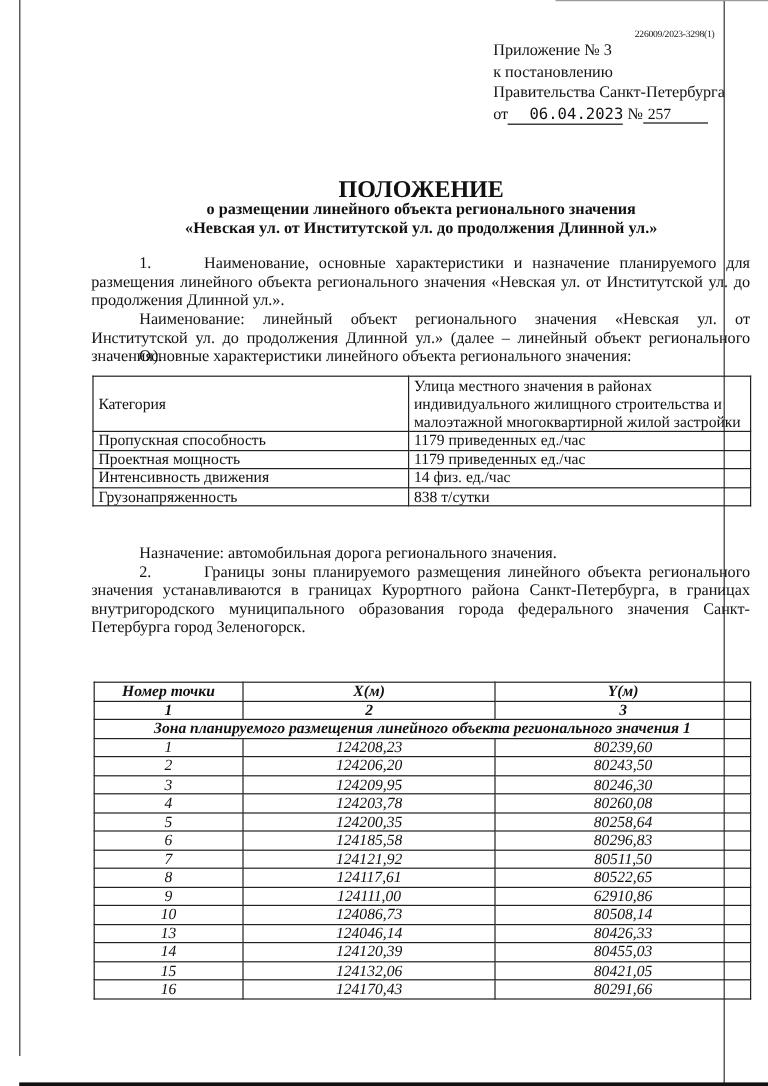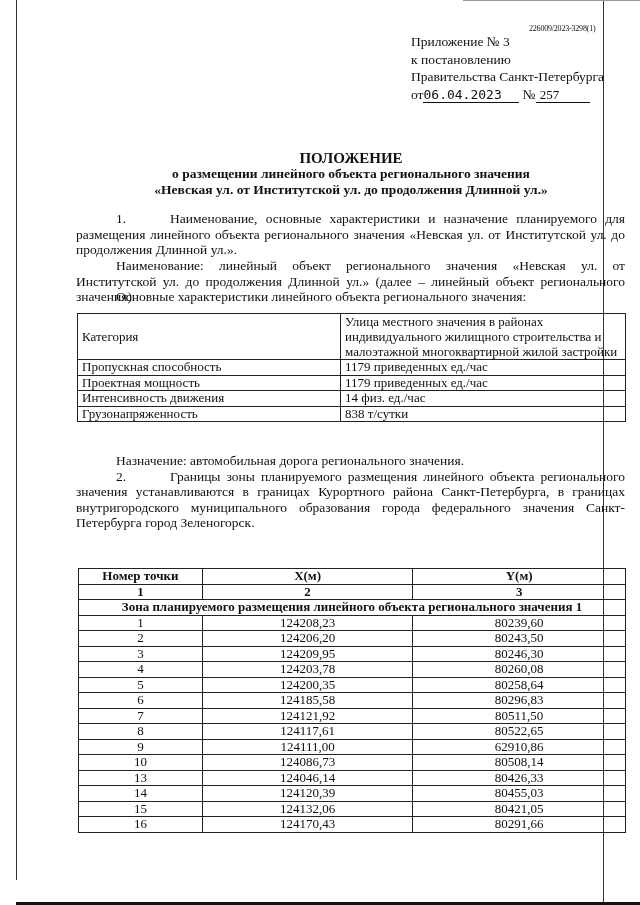--- a/index.html
+++ b/index.html
@@ -6,36 +6,36 @@
   body { width: 640px; height: 905px; position: relative; overflow: hidden;
          font-family: "Liberation Serif", "DejaVu Serif", serif; color: #111; }
   .page { position: absolute; left: 16px; top: 0; width: 588px; height: 905px; }
   .edge-left { position: absolute; left: 0; top: 0; width: 1px; height: 880px; background: #333; }
   .edge-right { position: absolute; right: 0; top: 0; width: 1px; height: 905px; background: #333; }
   .edge-top { position: absolute; left: 447px; top: 0; width: 193px; height: 1px; background: #999; }
   .edge-bottom { position: absolute; left: 0; top: 902px; width: 640px; height: 3px; background: #111; }
   .reg-no { position: absolute; left: 513px; top: 24px; font-size: 8px; letter-spacing: -0.2px; }
   .appendix { position: absolute; left: 395px; top: 33px; font-size: 13.5px; line-height: 17.5px; }
   .appendix .line { white-space: nowrap; }
-  .ul { display: inline-block; border-bottom: 1px solid #111; font-family: "DejaVu Sans Mono", "Liberation Mono", monospace; font-size: 13px; line-height: 14px; text-align: left; }
+  .ul { display: inline-block; border-bottom: 1px solid #111; font-family: "DejaVu Sans Mono", "Liberation Mono", monospace; font-size: 13px; line-height: 14px; text-align: right; }
   .ul.date { width: 96px; }
   .ul.num { width: 50px; text-align: left; padding-left: 4px; font-family: Liberation Serif, serif; }
   .title { position: absolute; left: 60px; width: 550px; top: 150px; text-align: center; font-weight: bold; font-size: 13.5px; line-height: 16px; }
-  .title .main { font-size: 15px; }
+  .title .main { font-size: 20px; }
   .para { position: absolute; left: 60px; width: 549px; font-size: 13.5px; line-height: 15.5px; text-align: justify; }
   .indent { text-indent: 40px; }
   .num-indent { display: inline-block; width: 54px; text-indent: 0; }
   table { border-collapse: collapse; position: absolute; font-size: 13px; }
   td, th { border: 1px solid #222; padding: 0 4px; font-weight: normal; }
   .t1 { left: 61px; top: 313px; width: 549px; }
   .t1 td { line-height: 14.5px; height: 14px; vertical-align: bottom; }
   .t1 td.c1 { width: 254px; }
   .t1 tr.first td { height: 44px; vertical-align: middle; line-height: 15px; }
   .t2 { left: 62px; top: 568px; width: 548px; }
-  .t2 td, .t2 th { text-align: center; line-height: 14.5px; height: 14.5px; padding: 0; }
+  .t2 td, .t2 th { text-align: center; line-height: 14.5px; height: 14.5px; padding: 0; font-style: italic; }
   .t2 th { font-weight: bold; }
   .t2 .zone td { font-weight: bold; }
   .t2 col.a { width: 124px; } .t2 col.b { width: 211px; } .t2 col.c { width: 213px; }
 </style>
 </head>
 <body>
 
 <div class="page">
   <div class="edge-left"></div>
   <div class="edge-right"></div>

